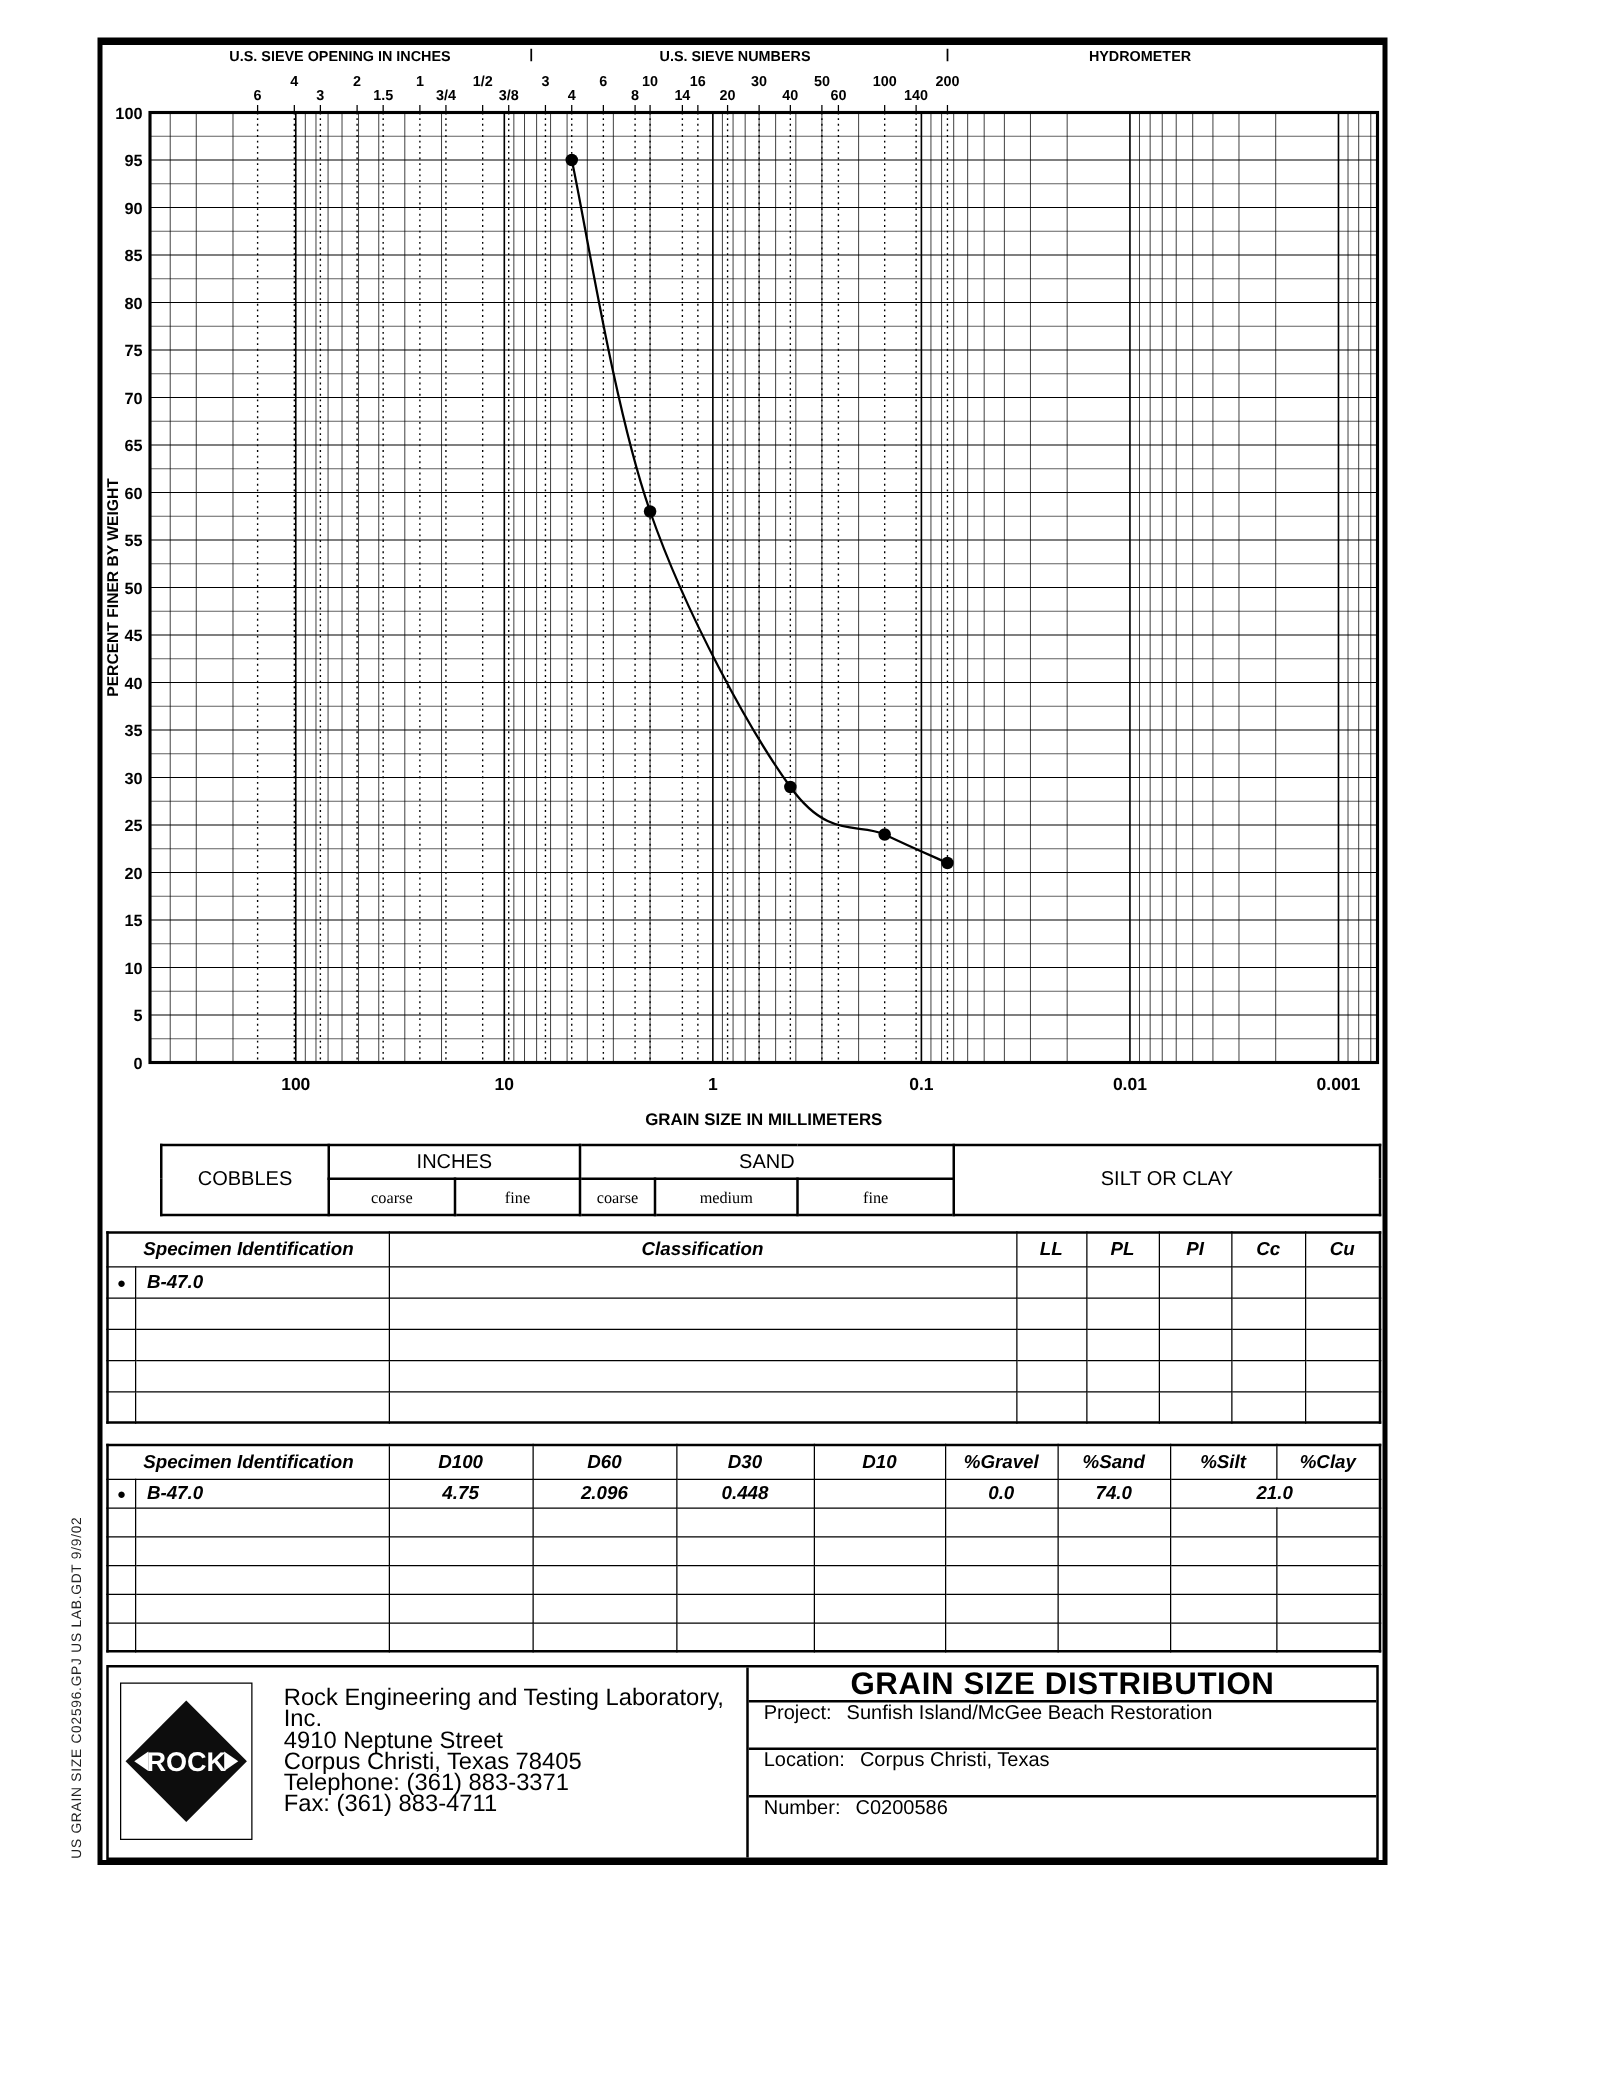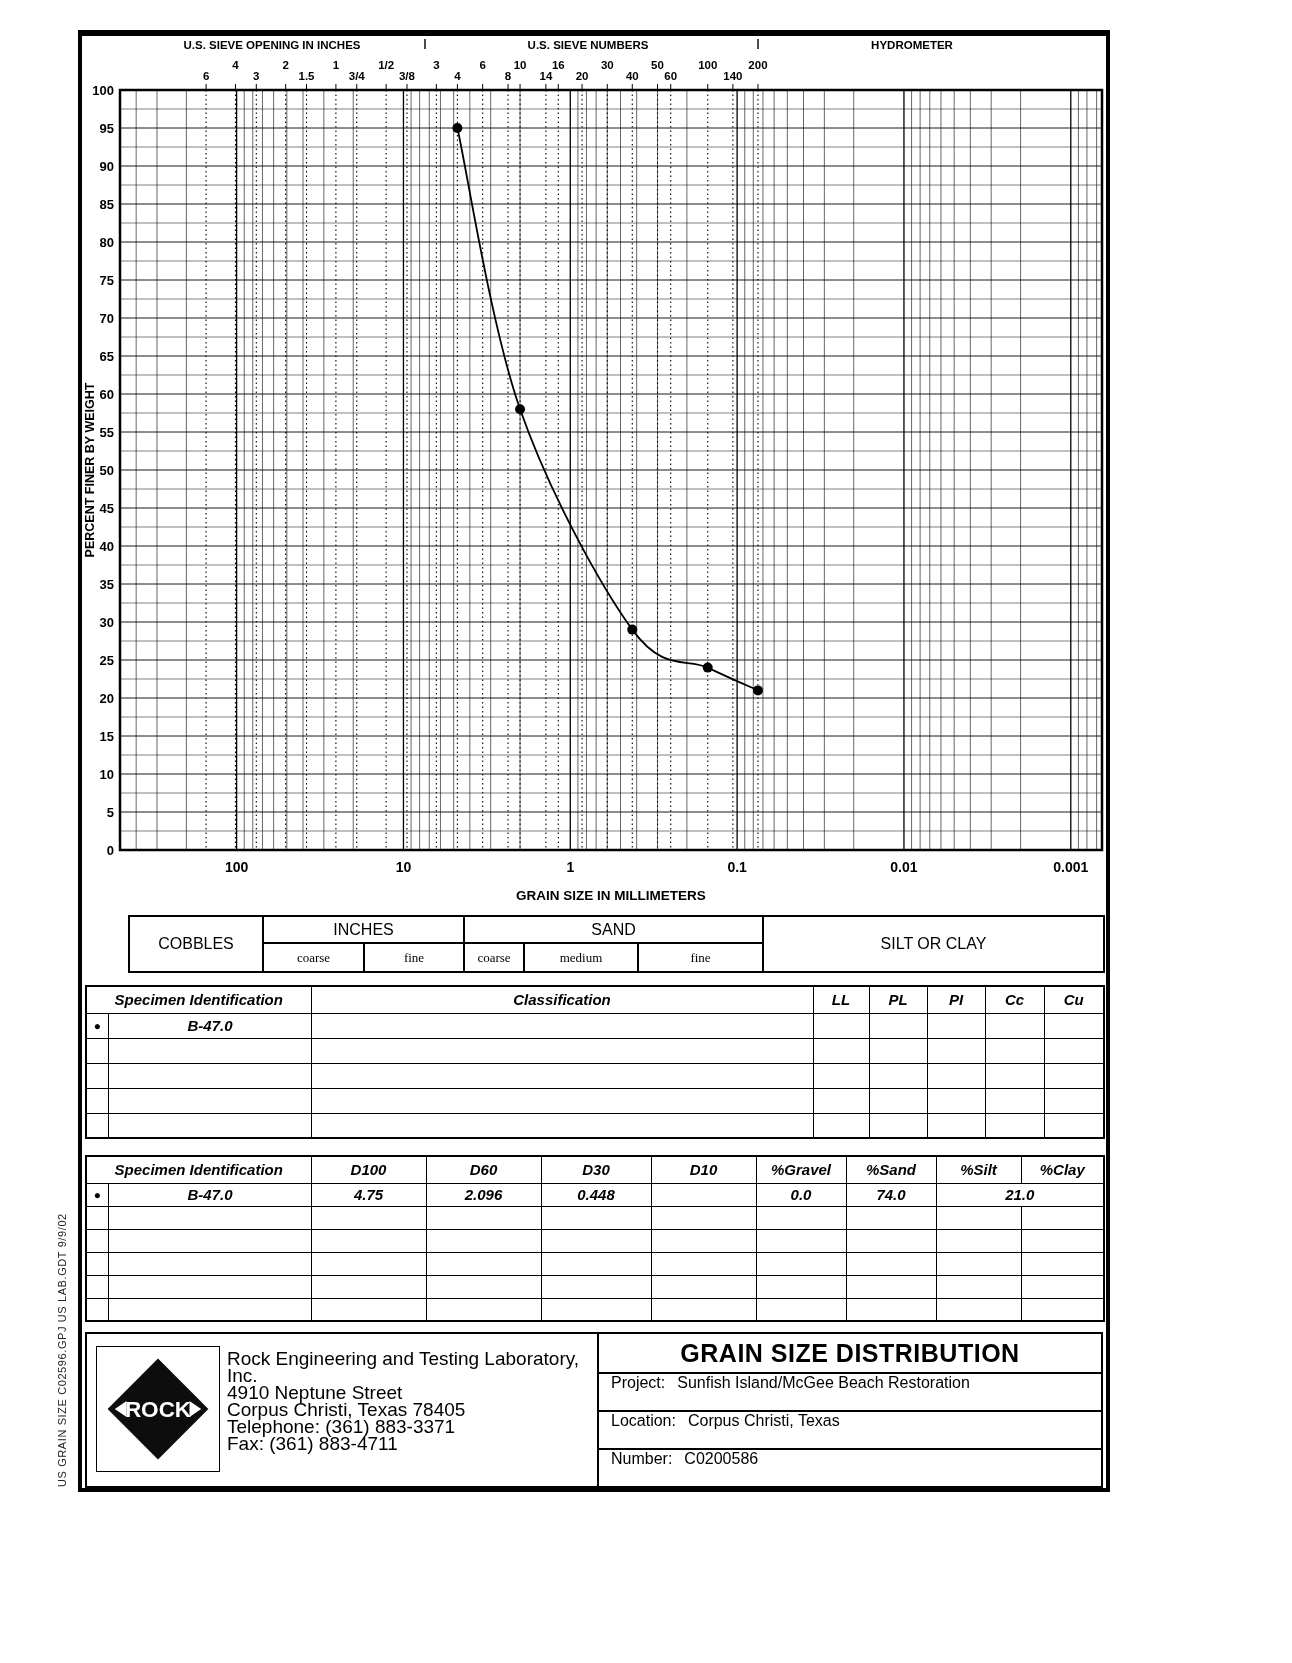--- a/index.html
+++ b/index.html
@@ -44,38 +44,38 @@
     border:1px solid #000; text-align:center; vertical-align:middle;
     font-size:15px; padding:0; overflow:hidden; white-space:nowrap;
   }
   .class-table { left:3px; top:949px; width:1018px; }
   .class-table th { height:27px; }
   .class-table td { height:25px; }
   .results-table { left:3px; top:1119px; width:1018px; }
   .results-table th { height:27px; }
   .results-table td { height:23px; }
   td.sym { font-size:12px; }
-  .spec { display:flex; justify-content:center; align-items:center; padding:0 8px 0 9px; height:100%; }
+  .spec { display:flex; justify-content:flex-start; align-items:center; padding:0 8px 0 9px; height:100%; }
 
   
   .footer {
     position:absolute; left:3px; top:1296px; width:1018px; height:156px;
     border:2px solid #000; display:flex; background:#fff;
   }
   .company-block { width:512px; border-right:2px solid #000; position:relative; }
   .logo-box {
-    position:absolute; left:9px; top:12px; width:124px; height:126px;
+    position:absolute; left:9px; top:12px; width:106px; height:126px;
     border:1px solid #000; display:flex; align-items:center; justify-content:center;
   }
   .logo-svg { width:108px; height:108px; }
   .logo-svg text { font-family:"Liberation Sans", sans-serif; }
   .company-lines { position:absolute; left:140px; top:16px; font-size:19px; line-height:17px; }
   .title-block { flex:1; display:flex; flex-direction:column; }
   .f-title {
-    height:40px; border-bottom:2px solid #000;
+    height:28px; border-bottom:2px solid #000;
     display:flex; align-items:center; justify-content:center;
     font-size:25px; font-weight:bold; letter-spacing:.5px;
   }
   .f-row {
     height:38px; border-bottom:2px solid #000;
     display:flex; align-items:flex-start; padding-left:12px; gap:12px; font-size:16px;
   }
   .f-row:last-child { border-bottom:none; flex:1; }
 </style>
 </head>

